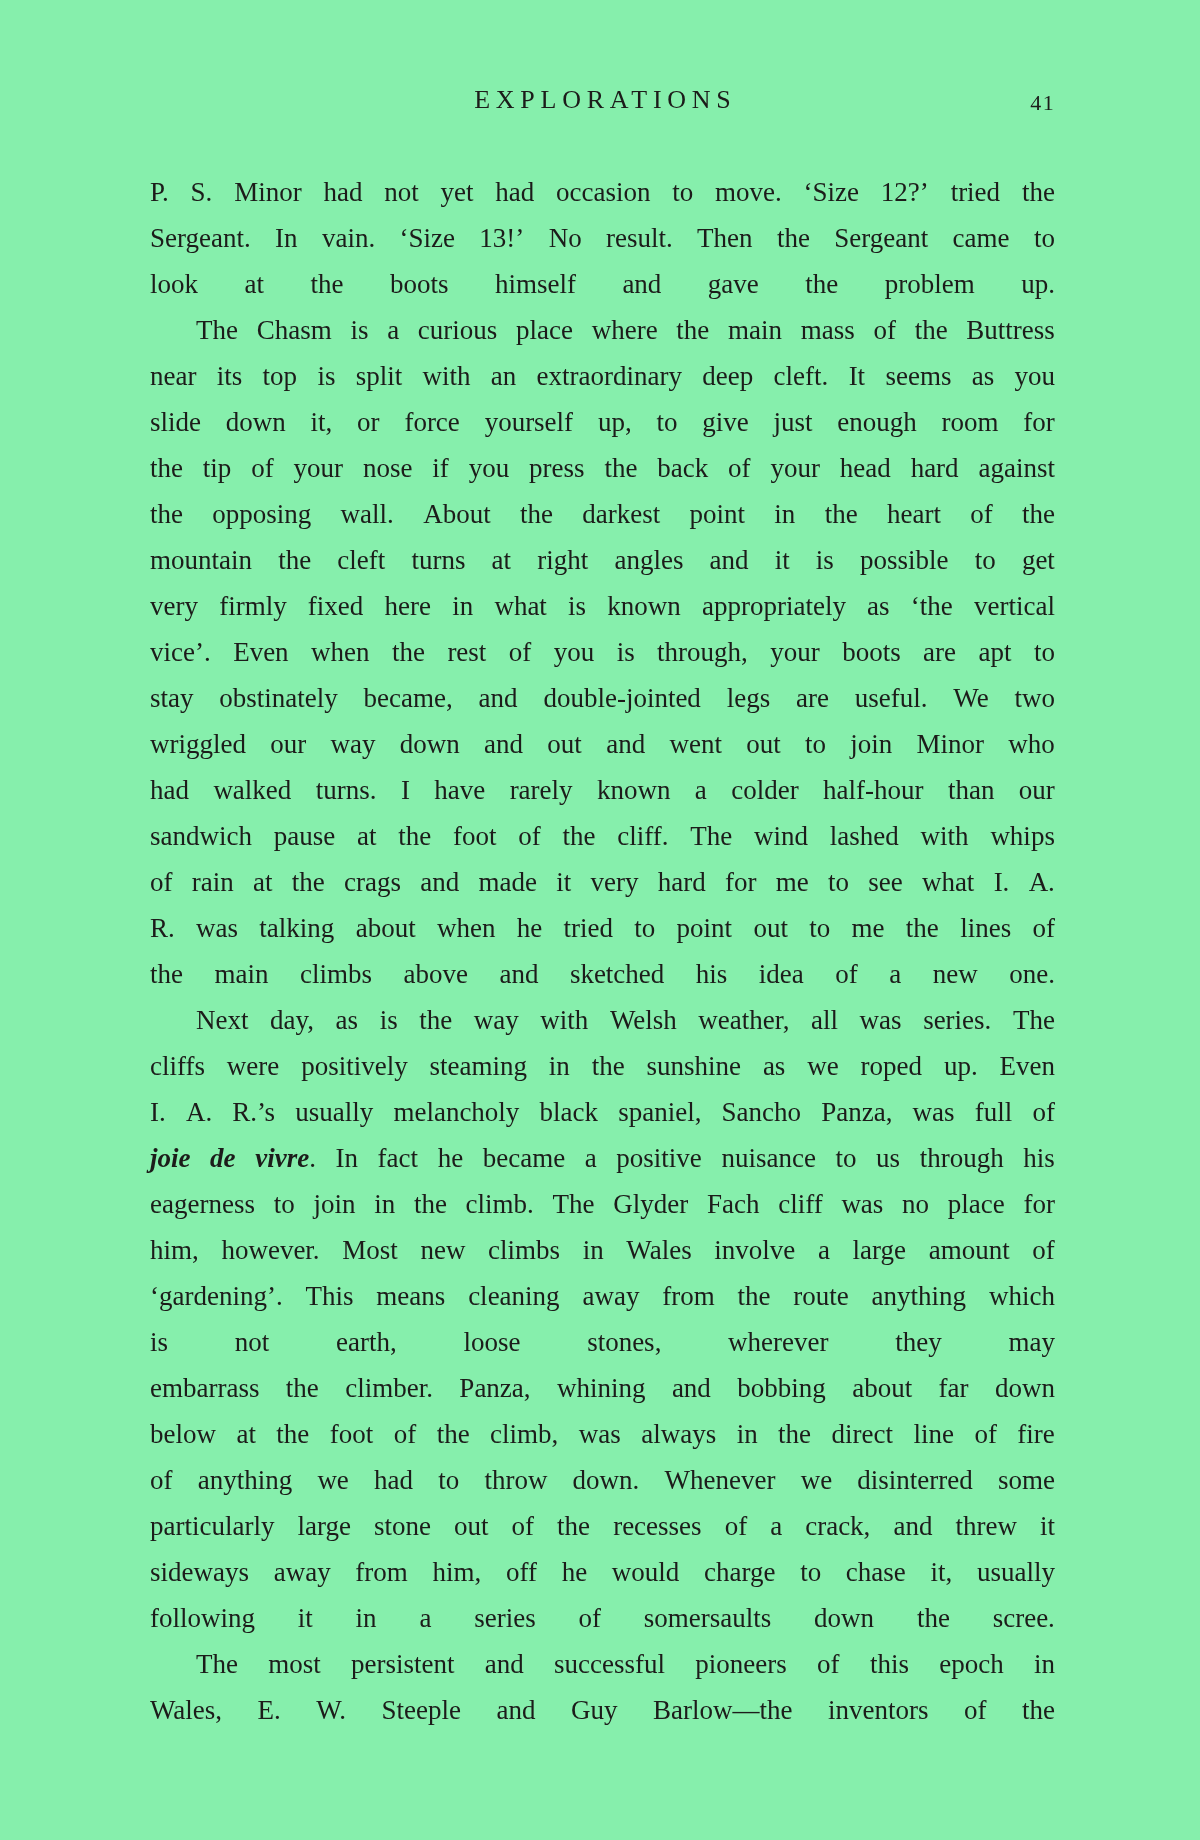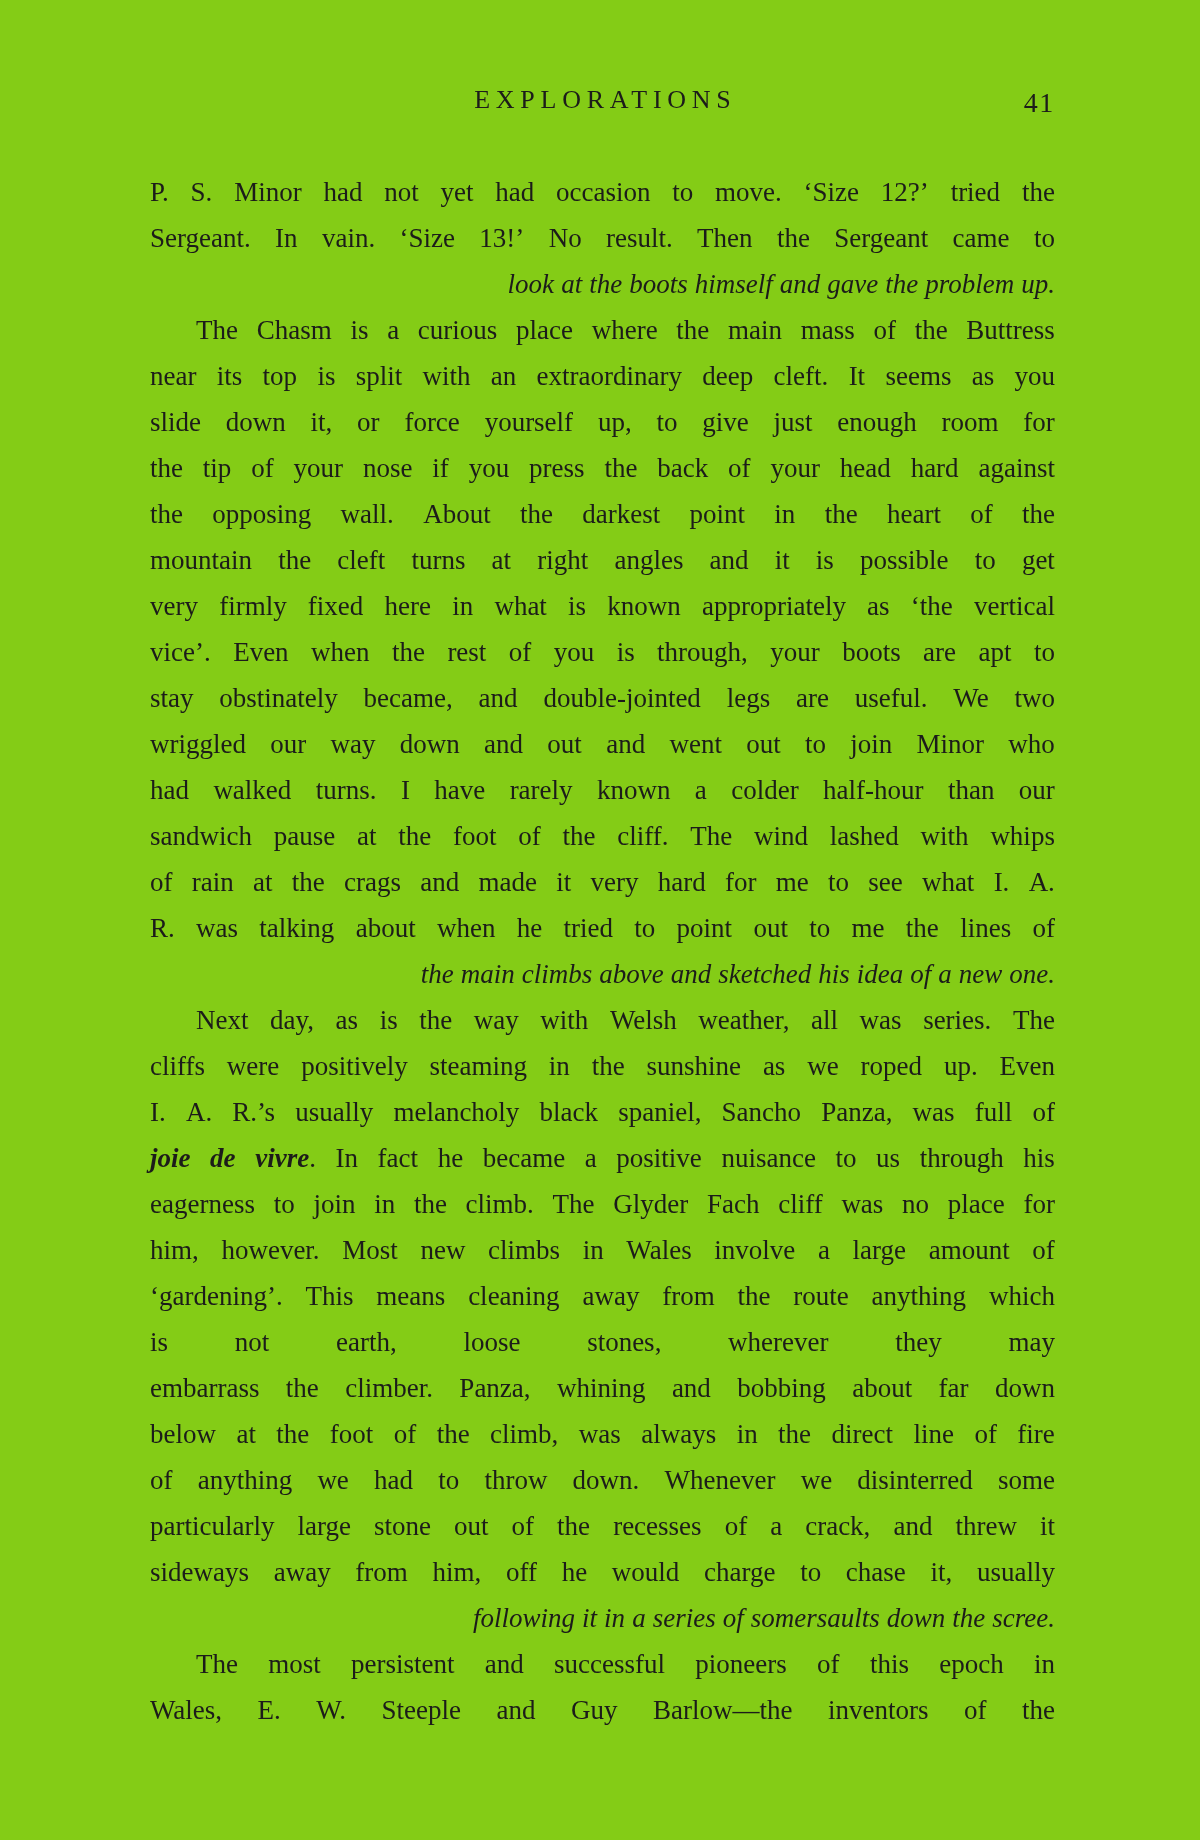--- a/index.html
+++ b/index.html
@@ -4,21 +4,21 @@
 <style>
   html, body {
     margin: 0;
     padding: 0;
     background: #ffffff;
   }
   .page {
     position: relative;
     width: 1200px;
     height: 1840px;
-    background: #84cc16;
+    background: #86efac;
     color: #1c1c1a;
     font-family: "Liberation Serif", "DejaVu Serif", serif;
     overflow: hidden;
   }
   .running-head {
     position: absolute;
     left: 150px;
     top: 84px;
     width: 905px;
     height: 36px;
@@ -32,21 +32,21 @@
     font-size: 26px;
     letter-spacing: 0.22em;
     text-indent: 0.22em;
     line-height: 32px;
     color: #1c1c1a;
   }
   .page-number {
     position: absolute;
     right: 0;
     top: 3px;
-    font-size: 28px;
+    font-size: 22px;
     letter-spacing: 0.06em;
     line-height: 32px;
     color: #1c1c1a;
   }
   .text-block {
     position: absolute;
     left: 150px;
     top: 169px;
     width: 905px;
     font-size: 27px;
@@ -58,23 +58,22 @@
     flex-wrap: nowrap;
     align-items: baseline;
     height: 46px;
     overflow: visible;
   }
   .line.j {                      
     justify-content: space-between;
     gap: 0.20em;
   }
   .line.r {                      
-    justify-content: flex-end;
+    justify-content: space-between;
     gap: 0.26em;
-    font-style: italic;
   }
   .line.indent { padding-left: 46px; }
   .w { white-space: pre; }
   .w i { font-style: italic; font-weight: bold; }
 </style>
 </head>
 <body>
 
 <div class="page">
   <div class="running-head">

